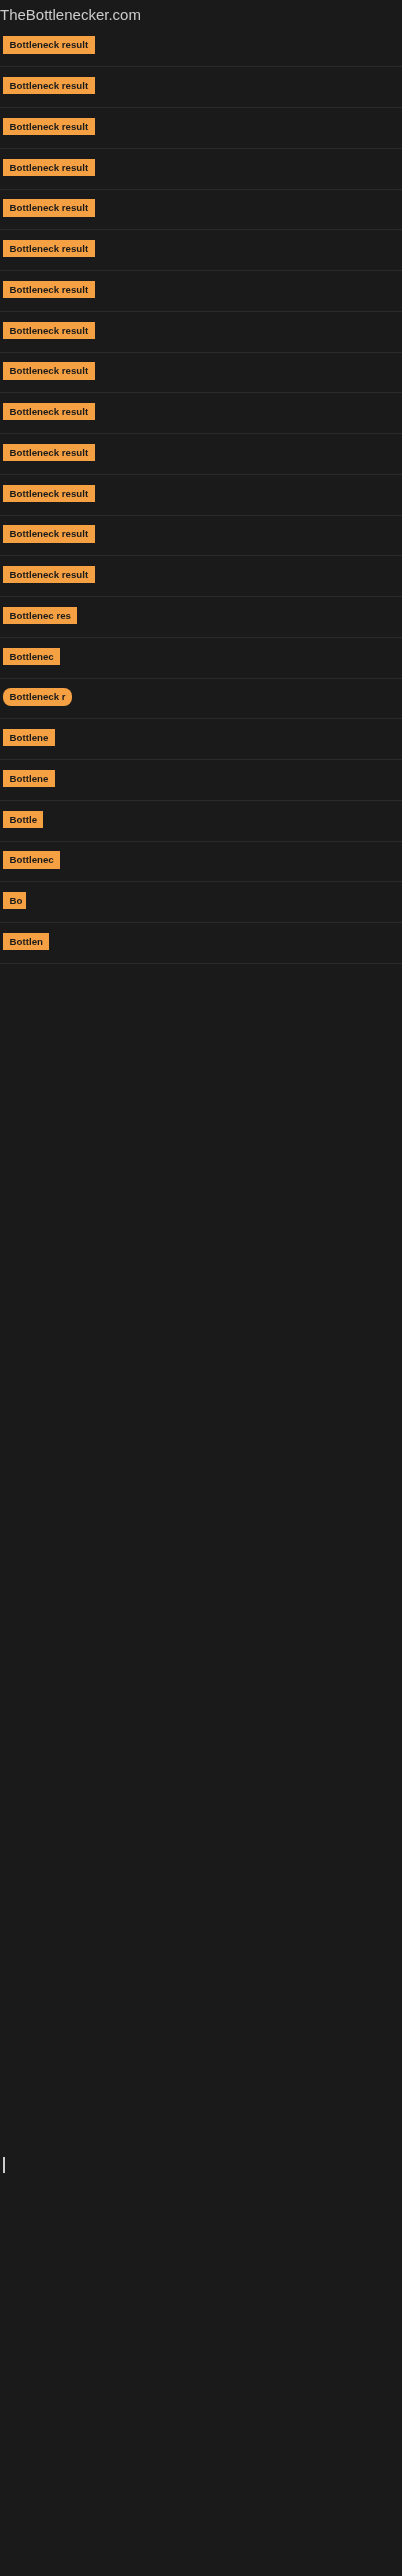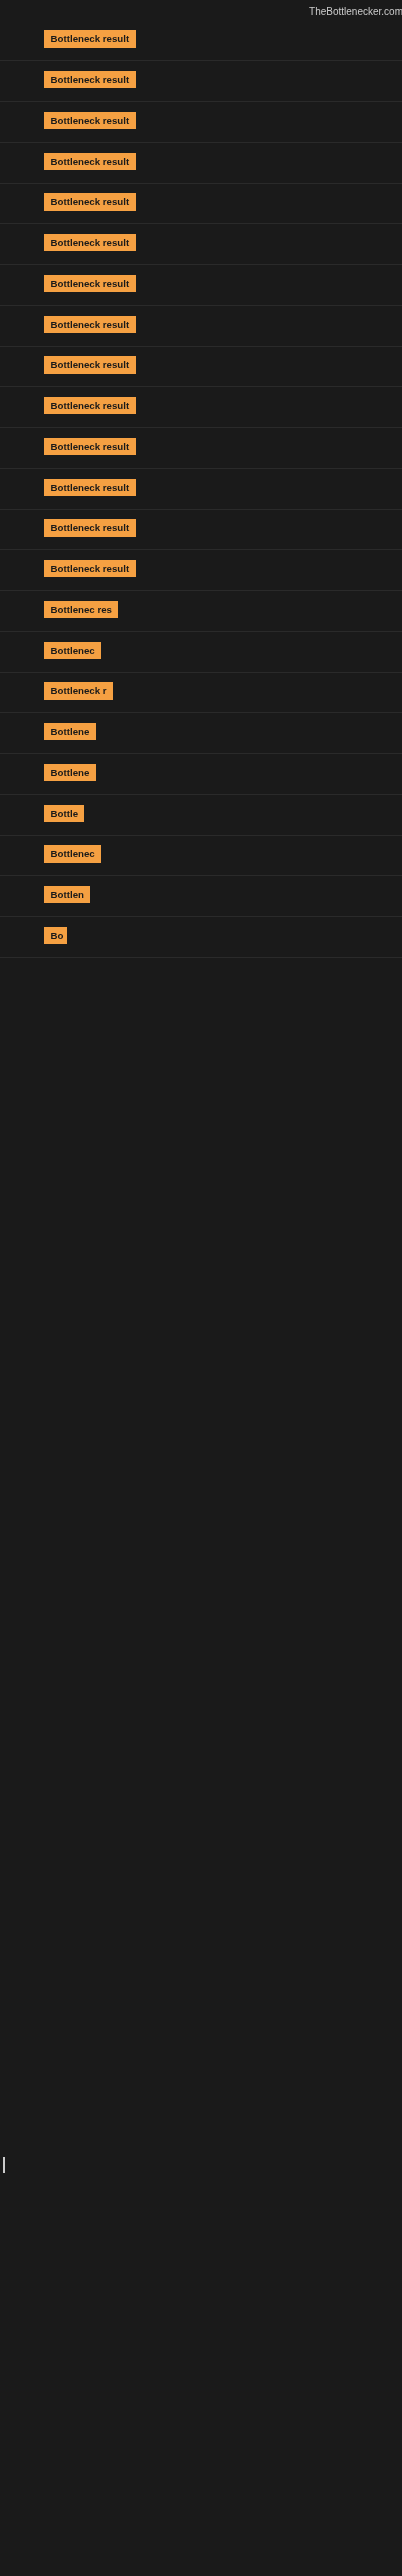--- a/index.html
+++ b/index.html
@@ -10,37 +10,36 @@
 
     body {
       background-color: #1a1a1a;
       width: 403px;
       min-height: 2576px;
       font-family: Arial, sans-serif;
       position: relative;
     }
 
     .site-title {
-      text-align: right;
+      text-align: left;
       color: #cccccc;
-      font-size: 10px;
+      font-size: 15px;
       padding: 6.4px 0 3.2px 0;
       font-weight: normal;
     }
 
     .bottleneck-bar {
       background-color: #f5a042;
       color: #1a1a1a;
       font-size: 9.7px;
       font-weight: bold;
       padding: 3.2px 6.4px;
       display: inline-block;
       white-space: nowrap;
       overflow: hidden;
-      margin-left: 41px;
     }
 
     .row {
       padding: 9.7px 3.2px 9.7px 3.2px;
       border-bottom: 0.8px solid #2a2a2a;
     }
 
     .cursor-line {
       position: absolute;
       left: 3.2px;
@@ -65,23 +64,23 @@
     <div class="row"><div class="bottleneck-bar" style="max-width: 105px;">Bottleneck result</div></div>
     <div class="row"><div class="bottleneck-bar" style="max-width: 105px;">Bottleneck result</div></div>
     <div class="row"><div class="bottleneck-bar" style="max-width: 105px;">Bottleneck result</div></div>
     <div class="row"><div class="bottleneck-bar" style="max-width: 105px;">Bottleneck result</div></div>
     <div class="row"><div class="bottleneck-bar" style="max-width: 105px;">Bottleneck result</div></div>
     <div class="row"><div class="bottleneck-bar" style="max-width: 105px;">Bottleneck result</div></div>
     <div class="row"><div class="bottleneck-bar" style="max-width: 105px;">Bottleneck result</div></div>
     <div class="row"><div class="bottleneck-bar" style="max-width: 105px;">Bottleneck result</div></div>
     <div class="row"><div class="bottleneck-bar" style="max-width: 89px;">Bottlenec res</div></div>
     <div class="row"><div class="bottleneck-bar" style="max-width: 64px;">Bottlenec</div></div>
-    <div class="row"><div class="bottleneck-bar" style="max-width: 72px;">Bottleneck r</div></div>
+    <div class="row"><div class="bottleneck-bar" style="max-width: 72px; border-radius: 8px;">Bottleneck r</div></div>
     <div class="row"><div class="bottleneck-bar" style="max-width: 58px;">Bottlene</div></div>
     <div class="row"><div class="bottleneck-bar" style="max-width: 58px;">Bottlene</div></div>
     <div class="row"><div class="bottleneck-bar" style="max-width: 45px;">Bottle</div></div>
     <div class="row"><div class="bottleneck-bar" style="max-width: 61px;">Bottlenec</div></div>
+    <div class="row"><div class="bottleneck-bar" style="max-width: 22.5px;">Bo</div></div>
     <div class="row"><div class="bottleneck-bar" style="max-width: 50px;">Bottlen</div></div>
-    <div class="row"><div class="bottleneck-bar" style="max-width: 22.5px;">Bo</div></div>
   </div>
 
 <div class="cursor-line"></div>
 
 
 </body></html>

